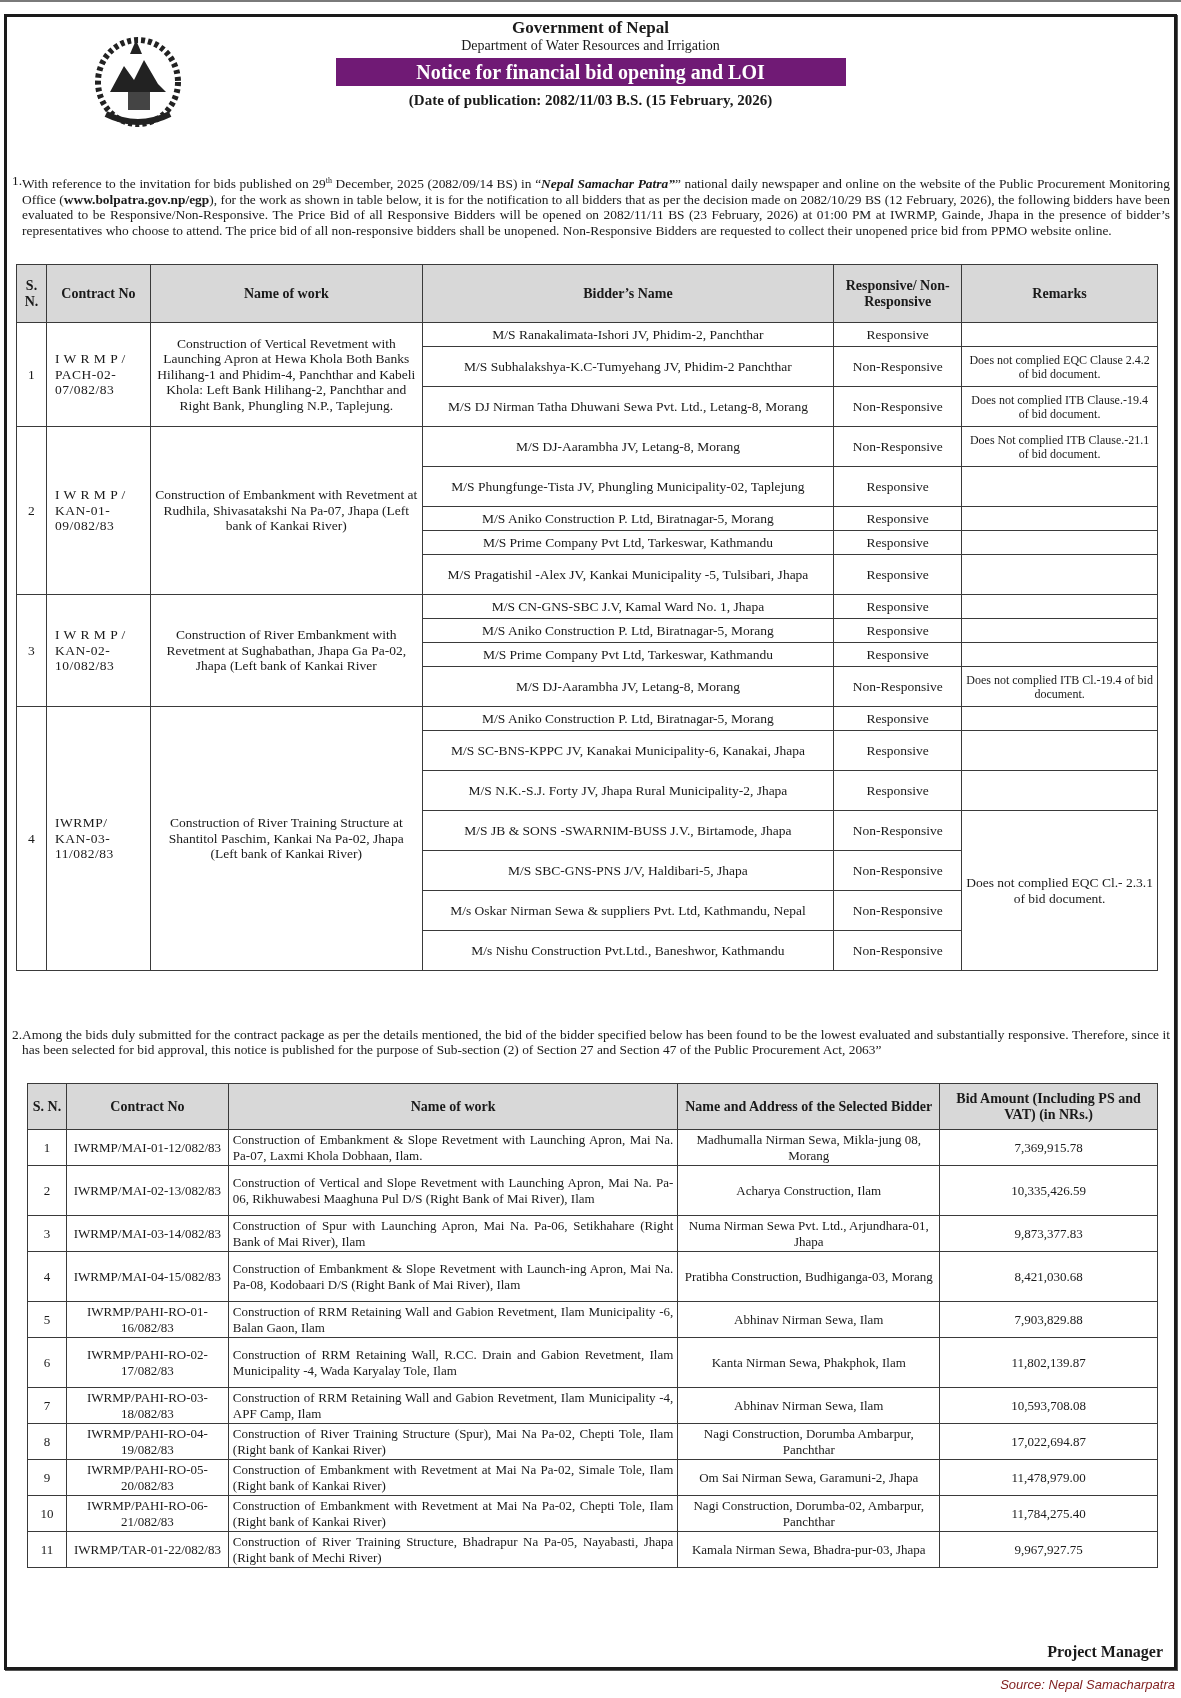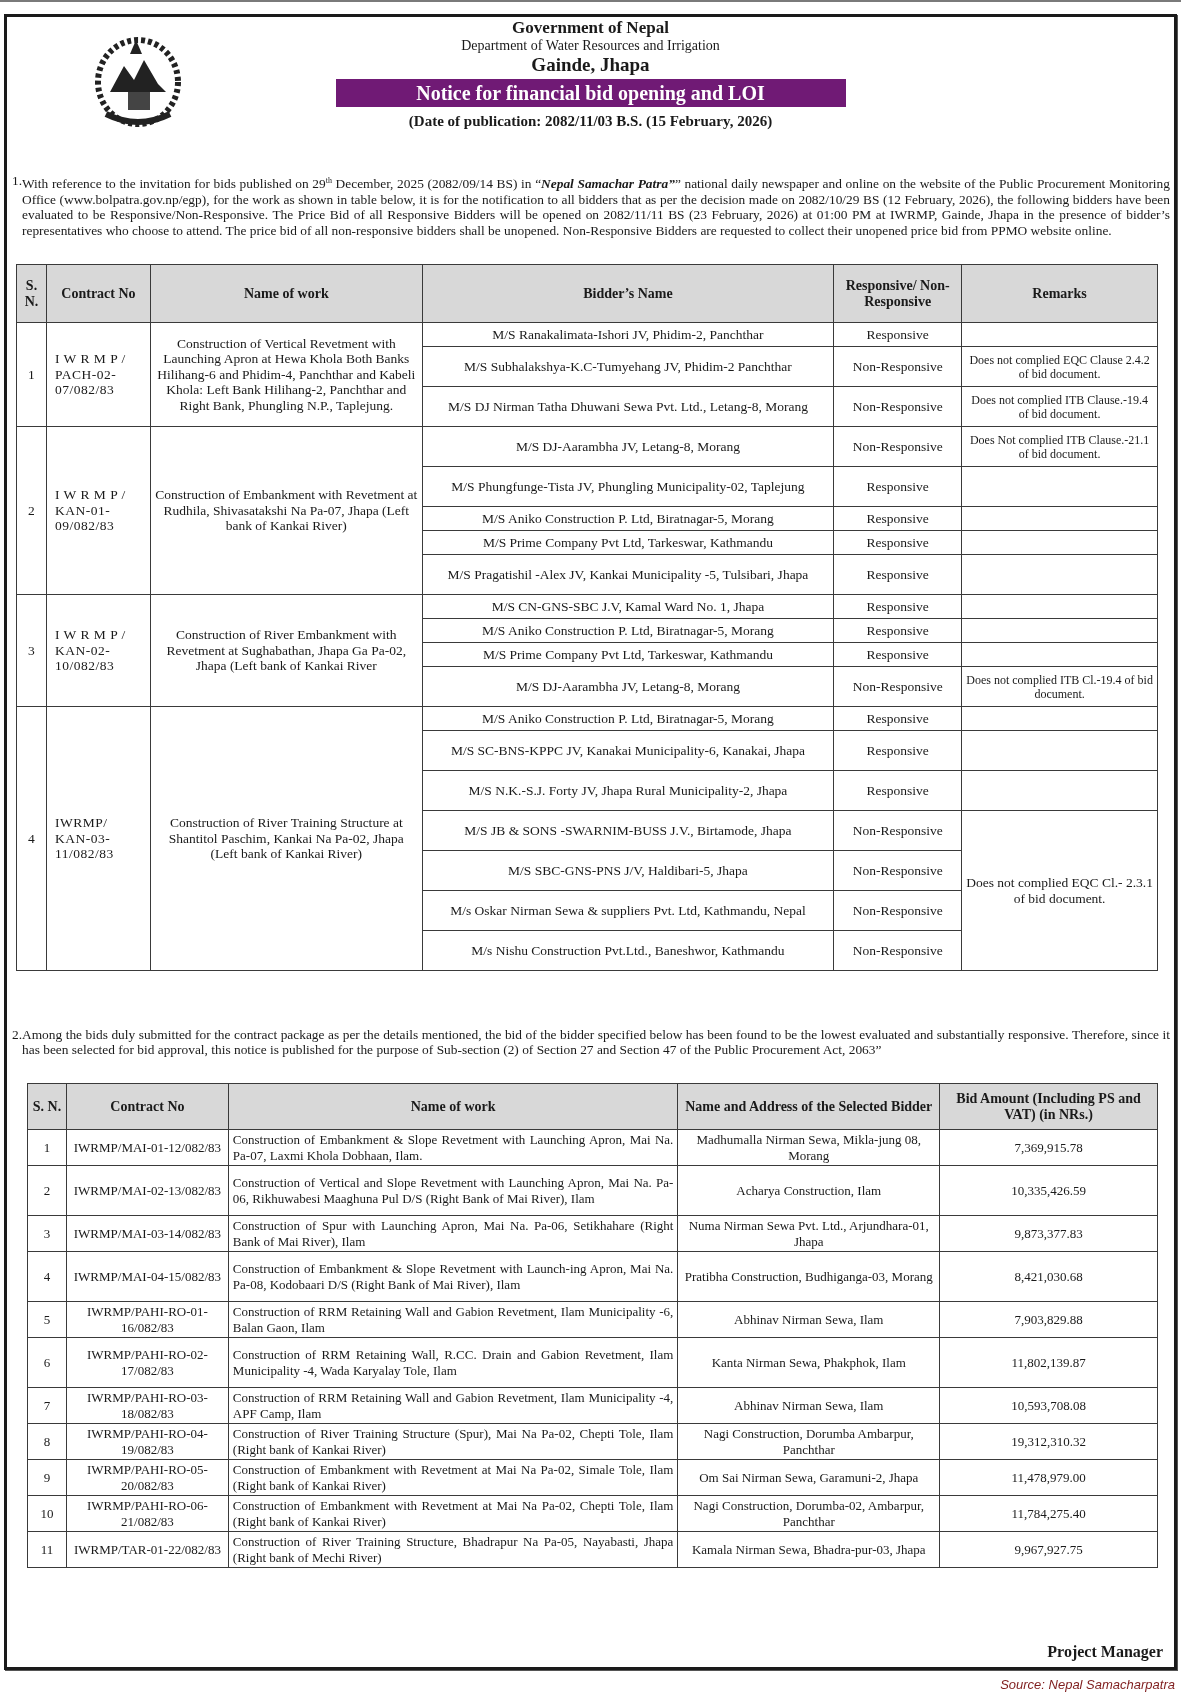--- a/index.html
+++ b/index.html
@@ -12,21 +12,21 @@
   .h1 { font-size: 17px; font-weight: bold; line-height: 19px; }
   .h2 { font-size: 16px; font-weight: bold; line-height: 18px; }
   .h3 { font-size: 14px; line-height: 17px; }
   .h4 { font-size: 20px; font-weight: bold; line-height: 22px; }
   .h5 { font-size: 19px; font-weight: bold; line-height: 21px; }
   .notice-bar { margin: 4px auto 0; width: 510px; height: 28px; background: #701a75; color: #fff; font-size: 20px; font-weight: bold; line-height: 28px; }
   .pubdate { font-size: 15px; font-weight: bold; margin-top: 6px; }
   .para { position: absolute; left: 12px; width: 1158px; font-size: 13.4px; line-height: 15.4px; text-align: justify; }
   .para .num { position: absolute; left: 0; top: 0; }
   .para .body { padding-left: 10px; }
-  .para b { font-weight: normal; }
+  .para b { font-weight: bold; }
   .para i { font-style: italic; font-weight: bold; }
   table { border-collapse: collapse; position: absolute; font-size: 13.5px; }
   td, th { border: 1.3px solid #3a3a3a; text-align: center; vertical-align: middle; line-height: 15.5px; padding: 1px 3px; }
   th { background: #d8d8d8; font-weight: bold; font-size: 14px; }
   .t1 { left: 16px; top: 264px; width: 1142px; }
   .t2 { left: 27px; top: 1083px; width: 1131px; font-size: 13px; }
   .t2 td.work { text-align: justify; padding: 1px 4px; }
   .contract { text-align: left; padding-left: 8px; letter-spacing: 0.5px; }
   .remark { font-size: 12px; line-height: 14px; }
   .pm { position: absolute; right: 18px; top: 1643px; font-size: 16px; font-weight: bold; }
@@ -42,21 +42,20 @@
   <ellipse cx="46" cy="52" rx="40" ry="42" fill="none" stroke="#222" stroke-width="6" stroke-dasharray="4 3"></ellipse>
   <path d="M18 62 L32 36 L42 50 L52 30 L66 54 L74 62 Z" fill="#222"></path>
   <path d="M44 10 L50 24 L38 24 Z" fill="#222"></path>
   <rect x="36" y="62" width="22" height="18" fill="#444"></rect>
   <path d="M14 84 Q46 100 78 84" stroke="#222" stroke-width="6" fill="none"></path>
 </svg>
 
 <div class="header">
   <div class="h1">Government of Nepal</div>
   <div class="h3">Department of Water Resources and Irrigation</div>
-  <div class="h5">Gainde, Jhapa</div>
   <div class="notice-bar">Notice for financial bid opening and LOI</div>
   <div class="pubdate">(Date of publication: 2082/11/03 B.S. (15 February, 2026)</div>
 </div>
 
 <div class="para" style="top:173px;">
   <span class="num">1.</span>
   <div class="body"><span>With reference to the invitation for bids published on 29</span><sup style="font-size:8px">th</sup><span> December, 2025 (2082/09/14 BS) in “</span><i>Nepal Samachar Patra”</i><span>” national daily newspaper and online on the website of the Public Procurement Monitoring Office (</span><b>www.bolpatra.gov.np/egp</b><span>), for the work as shown in table below, it is for the notification to all bidders that as per the decision made on 2082/10/29 BS (12 February, 2026), the following bidders have been evaluated to be Responsive/Non-Responsive. The Price Bid of all Responsive Bidders will be opened on 2082/11/11 BS (23 February, 2026) at 01:00 PM at IWRMP, Gainde, Jhapa in the presence of bidder’s representatives who choose to attend.  The price bid of all non-responsive bidders shall be unopened.  Non-Responsive Bidders are requested to collect their unopened price bid from PPMO website online.</span></div>
 </div>
 
 <table class="t1" id="t1">
@@ -75,21 +74,21 @@
       <th>Name of work</th>
       <th>Bidder’s Name</th>
       <th>Responsive/ Non-Responsive</th>
       <th>Remarks</th>
     </tr>
   </thead>
   <tbody id="t1body">
       <tr style="height: 24px;">
         <td rowspan="3">1</td>
         <td rowspan="3" class="contract">I W R M P / PACH-02-07/082/83</td>
-        <td rowspan="3">Construction of Vertical Revetment with Launching Apron at Hewa Khola Both Banks Hilihang-6 and Phidim-4, Panchthar and Kabeli Khola: Left Bank Hilihang-2, Panchthar and Right Bank, Phungling N.P., Taplejung.</td>
+        <td rowspan="3">Construction of Vertical Revetment with Launching Apron at Hewa Khola Both Banks Hilihang-1 and Phidim-4, Panchthar and Kabeli Khola: Left Bank Hilihang-2, Panchthar and Right Bank, Phungling N.P., Taplejung.</td>
         <td>M/S Ranakalimata-Ishori JV, Phidim-2, Panchthar</td>
         <td>Responsive</td>
         <td class="remark"></td>
       </tr>
       <tr style="height: 40px;">
         <td>M/S Subhalakshya-K.C-Tumyehang JV, Phidim-2 Panchthar</td>
         <td>Non-Responsive</td>
         <td class="remark">Does not complied EQC Clause 2.4.2 of bid document.</td>
       </tr>
       <tr style="height: 40px;">
@@ -256,21 +255,21 @@
         <td>IWRMP/PAHI-RO-03-18/082/83</td>
         <td class="work">Construction of RRM Retaining Wall and Gabion Revetment, Ilam Municipality -4, APF Camp, Ilam</td>
         <td>Abhinav Nirman Sewa, Ilam</td>
         <td>10,593,708.08</td>
       </tr>
       <tr style="height: 36px;">
         <td>8</td>
         <td>IWRMP/PAHI-RO-04-19/082/83</td>
         <td class="work">Construction of River Training Structure (Spur), Mai Na Pa-02, Chepti Tole, Ilam (Right bank of Kankai River)</td>
         <td>Nagi Construction, Dorumba Ambarpur, Panchthar</td>
-        <td>19,312,310.32</td>
+        <td>17,022,694.87</td>
       </tr>
       <tr style="height: 36px;">
         <td>9</td>
         <td>IWRMP/PAHI-RO-05-20/082/83</td>
         <td class="work">Construction of Embankment with Revetment at Mai Na Pa-02, Simale Tole, Ilam (Right bank of Kankai River)</td>
         <td>Om Sai Nirman Sewa, Garamuni-2, Jhapa</td>
         <td>11,478,979.00</td>
       </tr>
       <tr style="height: 36px;">
         <td>10</td>

